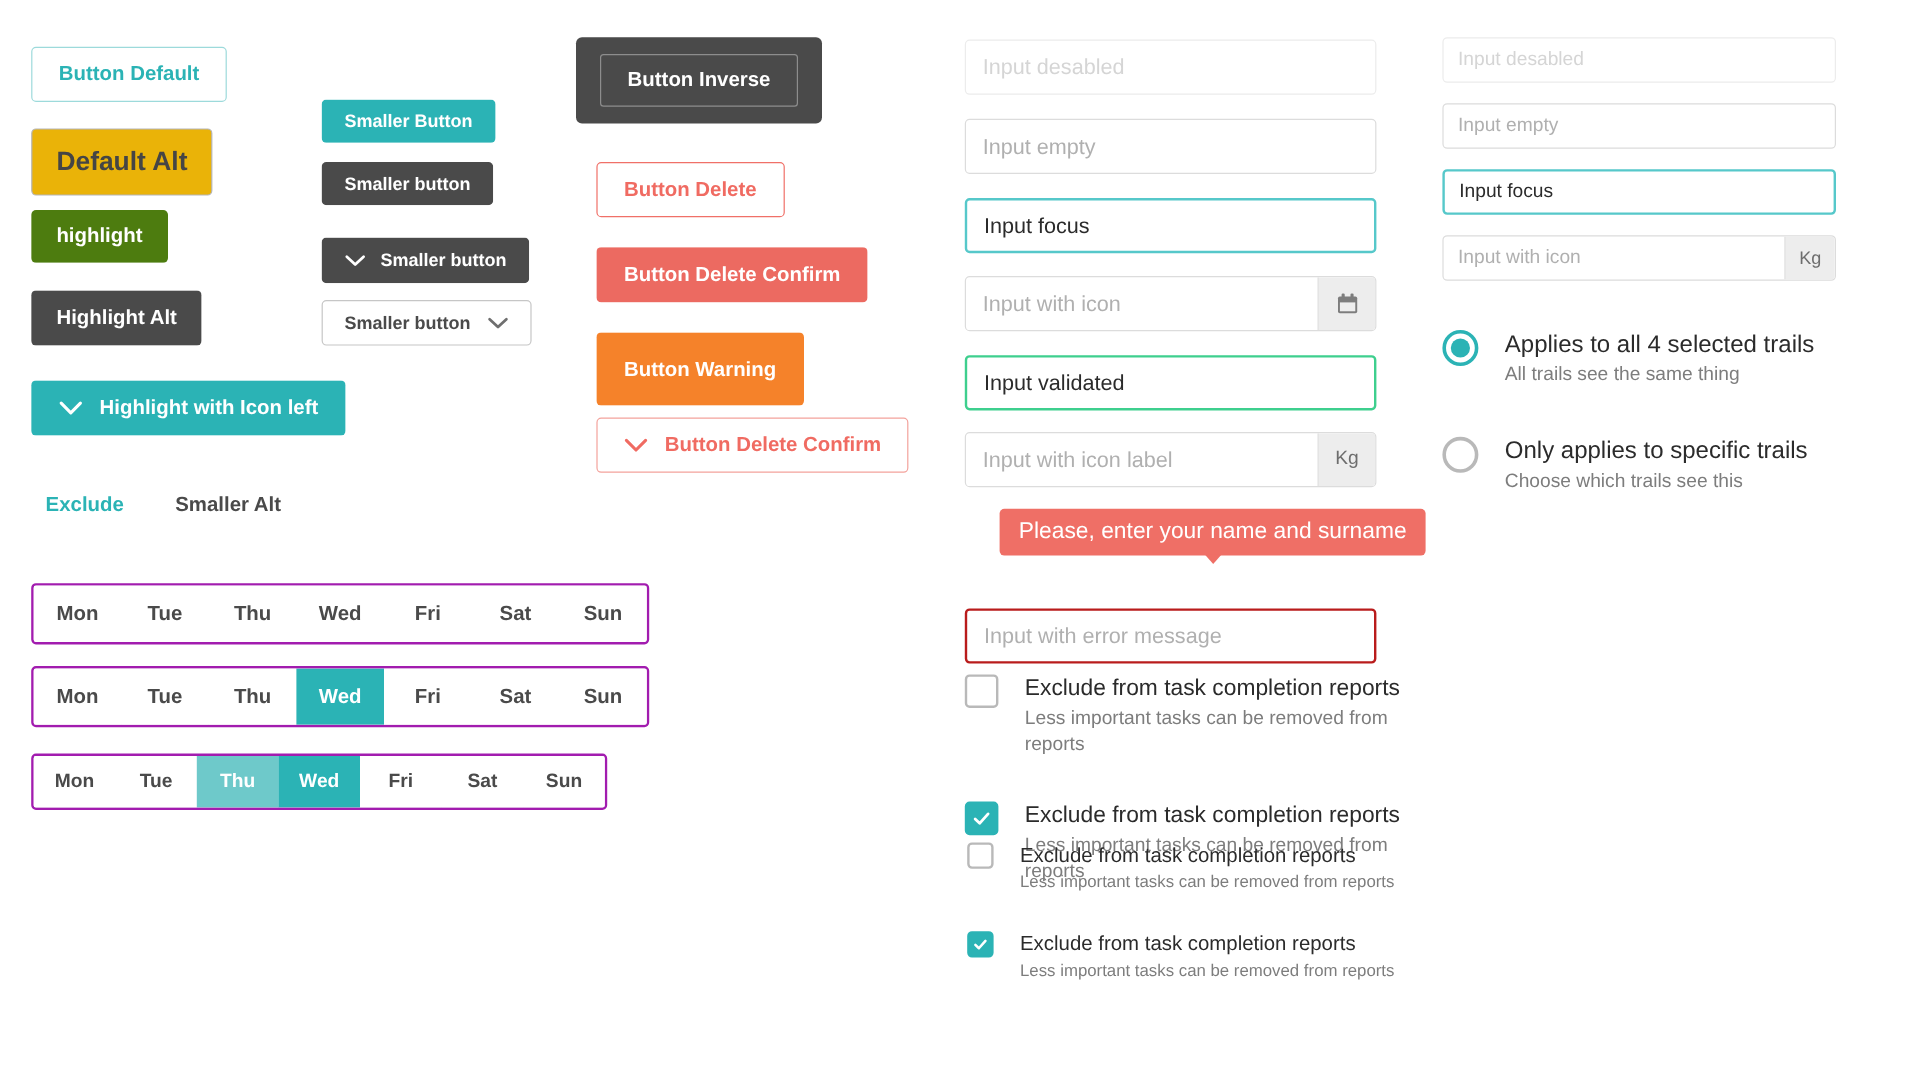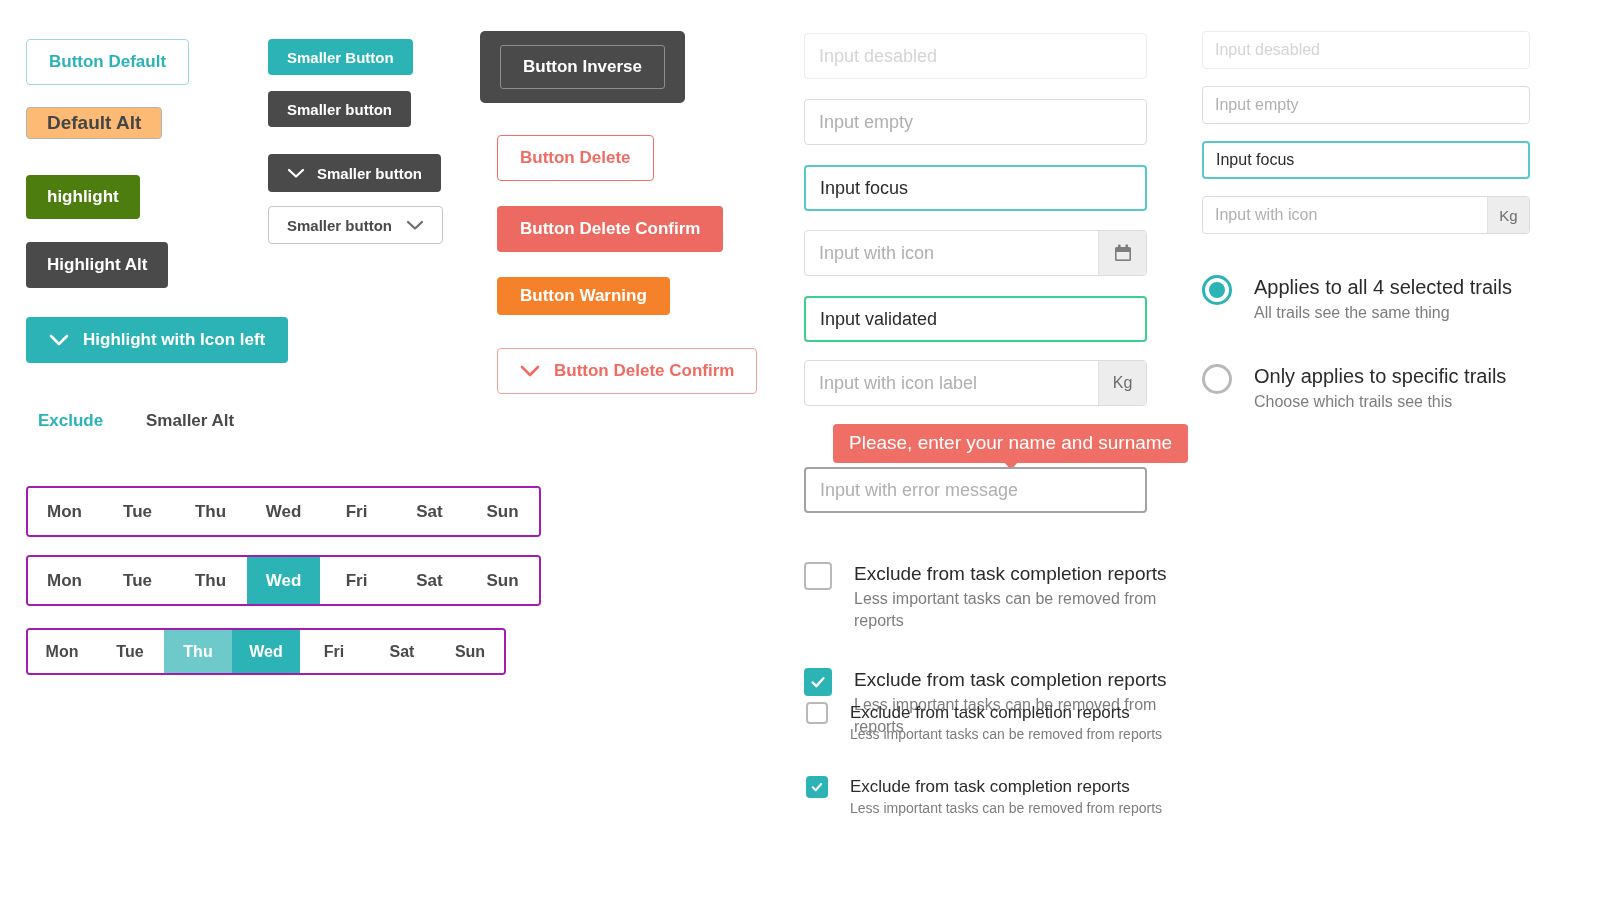--- a/index.html
+++ b/index.html
@@ -41,24 +41,24 @@
     color: #2bb3b5;
     background: #fff;
     font-size: 17px;
     padding: 0 22px;
     height: 46px;
     border-radius: 4px;
   }
   .btn-default-alt {
     border: 1px solid #b5b5b5;
     color: #454545;
-    background: #fdba74;
-    font-size: 19px;
+    background: #eab308;
+    font-size: 22px;
     padding: 0 20px;
-    height: 32px;
+    height: 56px;
   }
   .btn-highlight {
     background: #4d7c0f;
     color: #fff;
     font-size: 17px;
     padding: 0 20px;
     height: 44px;
   }
   .btn-highlight-alt {
     background: #4a4a4a;
@@ -92,20 +92,21 @@
     border: none;
   }
 
   
   #col-smaller { left: 268px; top: 0; width: 230px; }
   .btn-sm {
     font-size: 15px;
     height: 36px;
     padding: 0 18px;
     border-radius: 4px;
+    margin-top: 44px;
   }
   .btn-sm-highlight { background: #2bb3b5; color: #fff; }
   .btn-sm-dark { background: #4a4a4a; color: #fff; }
   .btn-sm-dark-icon { background: #4a4a4a; color: #fff; gap: 12px; padding: 0 18px; height: 38px; }
   .btn-sm-outline {
     background: #fff;
     color: #4a4a4a;
     border: 1px solid #c6c6c6;
     gap: 14px;
     height: 38px;
@@ -141,21 +142,21 @@
     background: #ec6a61;
     color: #fff;
     font-size: 17px;
     height: 46px;
     padding: 0 22px;
   }
   .btn-warning {
     background: #f5822a;
     color: #fff;
     font-size: 17px;
-    height: 38px;
+    height: 61px;
     padding: 0 22px;
   }
   .btn-delete-confirm-icon {
     border: 1px solid #f3a29c;
     color: #f06b62;
     background: #fff;
     font-size: 17px;
     height: 46px;
     padding: 0 22px;
     gap: 14px;
@@ -210,21 +211,21 @@
   .field .txt::placeholder { color: #b0b0b0; }
   .f-lg { height: 46px; width: 343px; }
   .f-lg .txt { font-size: 18px; }
   .f-sm { height: 38px; width: 328px; }
   .f-sm .txt { font-size: 16px; padding: 0 12px; }
 
   .field.disabled { border-color: #ececec; background: #fff; }
   .field.disabled .txt::placeholder { color: #d5d5d5; }
   .field.focus { border: 2px solid #56c8ca; }
   .field.validated { border: 2px solid #3ecf8e; }
-  .field.error-state { border: 2px solid #a3a3a3; }
+  .field.error-state { border: 2px solid #b91c1c; margin-top: 40px; }
 
   .addon {
     flex: 0 0 auto;
     display: flex;
     align-items: center;
     justify-content: center;
     background: #ededed;
     color: #6d6d6d;
     font-size: 16px;
     min-width: 48px;

